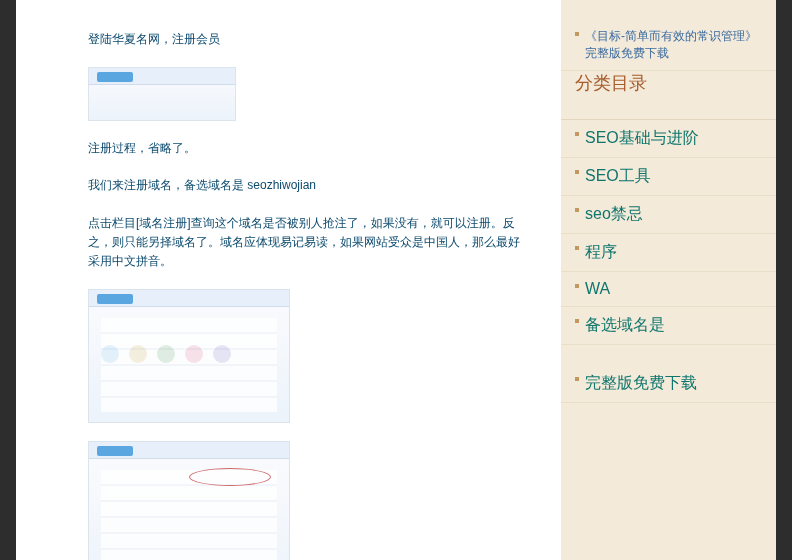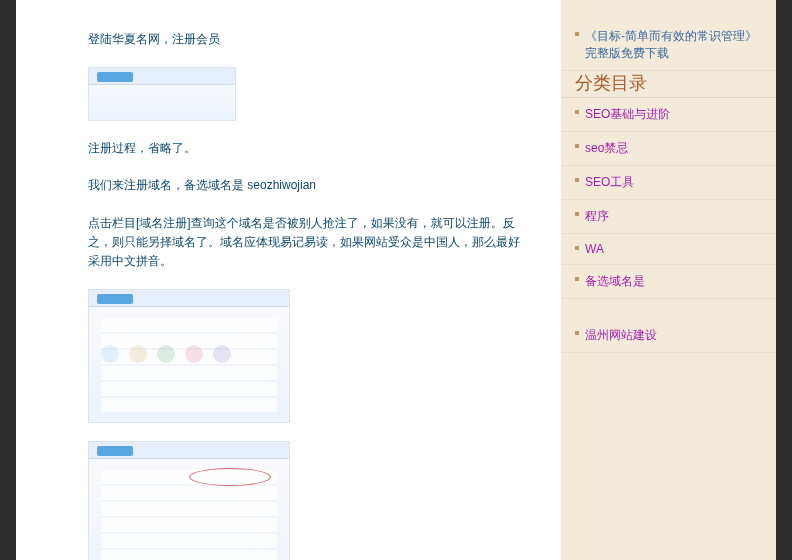--- a/index.html
+++ b/index.html
@@ -73,21 +73,21 @@
   .img2 .icons-row span:nth-child(4){background:#d06a8a;}
   .img2 .icons-row span:nth-child(5){background:#7a7ac7;}
   .img3 .ellipse { position:absolute; top:26px; left:100px; width:80px; height:16px; border:1px solid #d06a6a; border-radius:50%; }
 
   
   .side-block { margin-bottom: 20px; }
   .side-title {
     color: #a75c2d;
     font-size: 18px;
     font-weight: normal;
-    padding: 0 14px 2px 14px;
+    padding: 0 14px 24px 14px;
     margin: 0;
     border-bottom: 1px solid #e4d6be;
   }
   .side-list {
     list-style: none;
     margin: 0;
     padding: 0;
   }
   .side-list li {
     border-bottom: 1px solid #e9dec8;
@@ -97,23 +97,23 @@
   .side-list li::before {
     content: "";
     position: absolute;
     left: 14px;
     top: 12px;
     width: 4px;
     height: 4px;
     background: #c09860;
   }
   .side-list a {
-    color: #a21caf;
+    color: #0f766e;
     text-decoration: none;
-    font-size: 12px;
+    font-size: 16px;
     cursor: pointer;
   }
   .side-top-item {
     border-bottom: 1px solid #e9dec8;
     padding: 8px 14px 8px 24px;
     position: relative;
   }
   .side-top-item::before {
     content: "";
     position: absolute;
@@ -157,27 +157,27 @@
 
   <div class="sidebar-col">
     <div class="side-top-item">
       <a>《目标-简单而有效的常识管理》完整版免费下载</a>
     </div>
 
     <div class="side-block">
       <h3 class="side-title">分类目录</h3>
       <ul class="side-list">
         <li><a>SEO基础与进阶</a></li>
+        <li><a>SEO工具</a></li>
         <li><a>seo禁忌</a></li>
-        <li><a>SEO工具</a></li>
         <li><a>程序</a></li>
         <li><a>WA</a></li>
         <li><a>备选域名是</a></li>
       </ul>
     </div>
 
     <div class="side-block">
       <ul class="side-list">
-        <li><a>温州网站建设</a></li>
+        <li><a>完整版免费下载</a></li>
       </ul>
     </div>
   </div>
 </div>
 
 </body></html>

